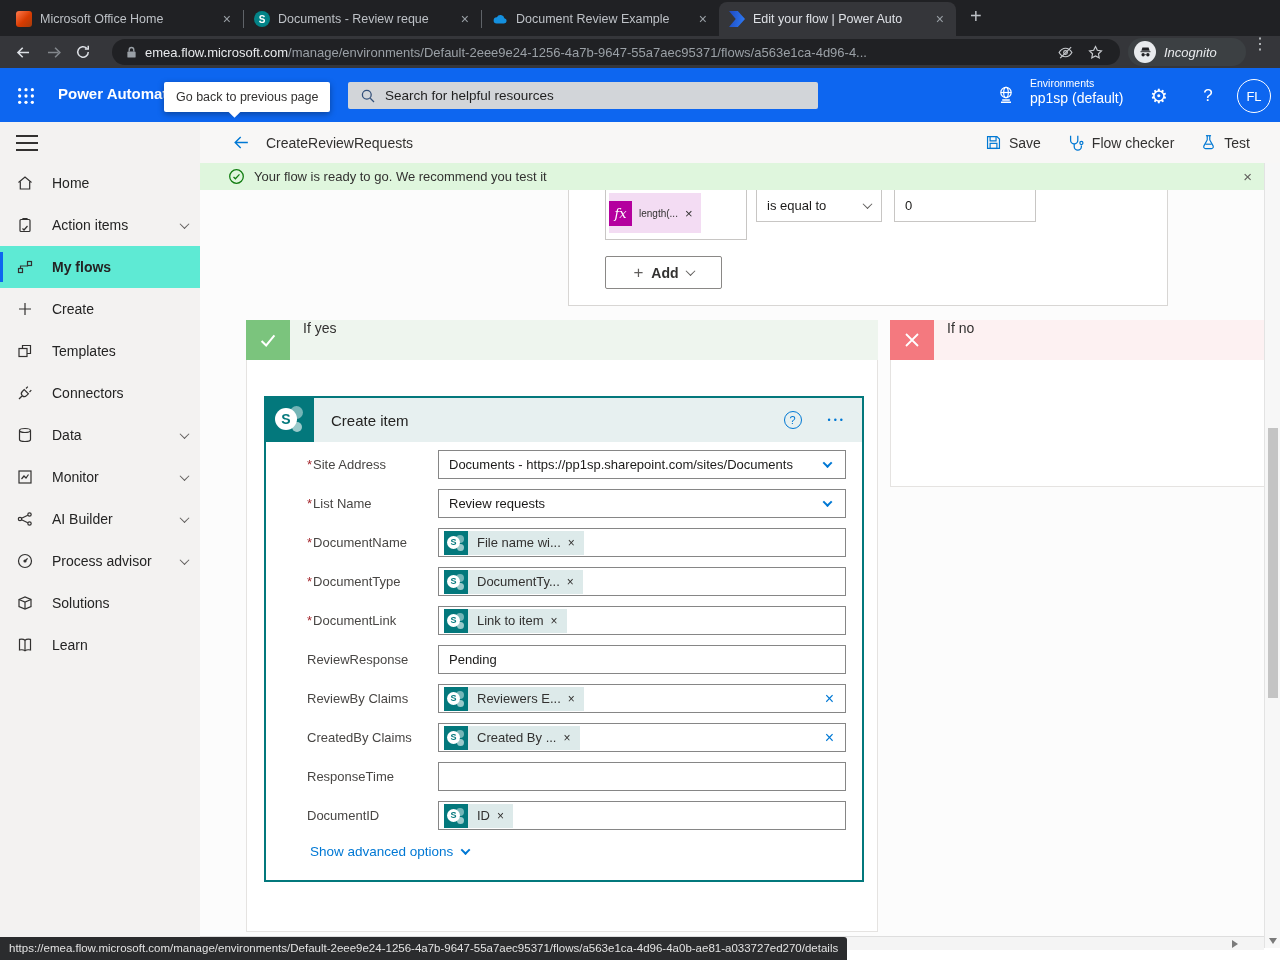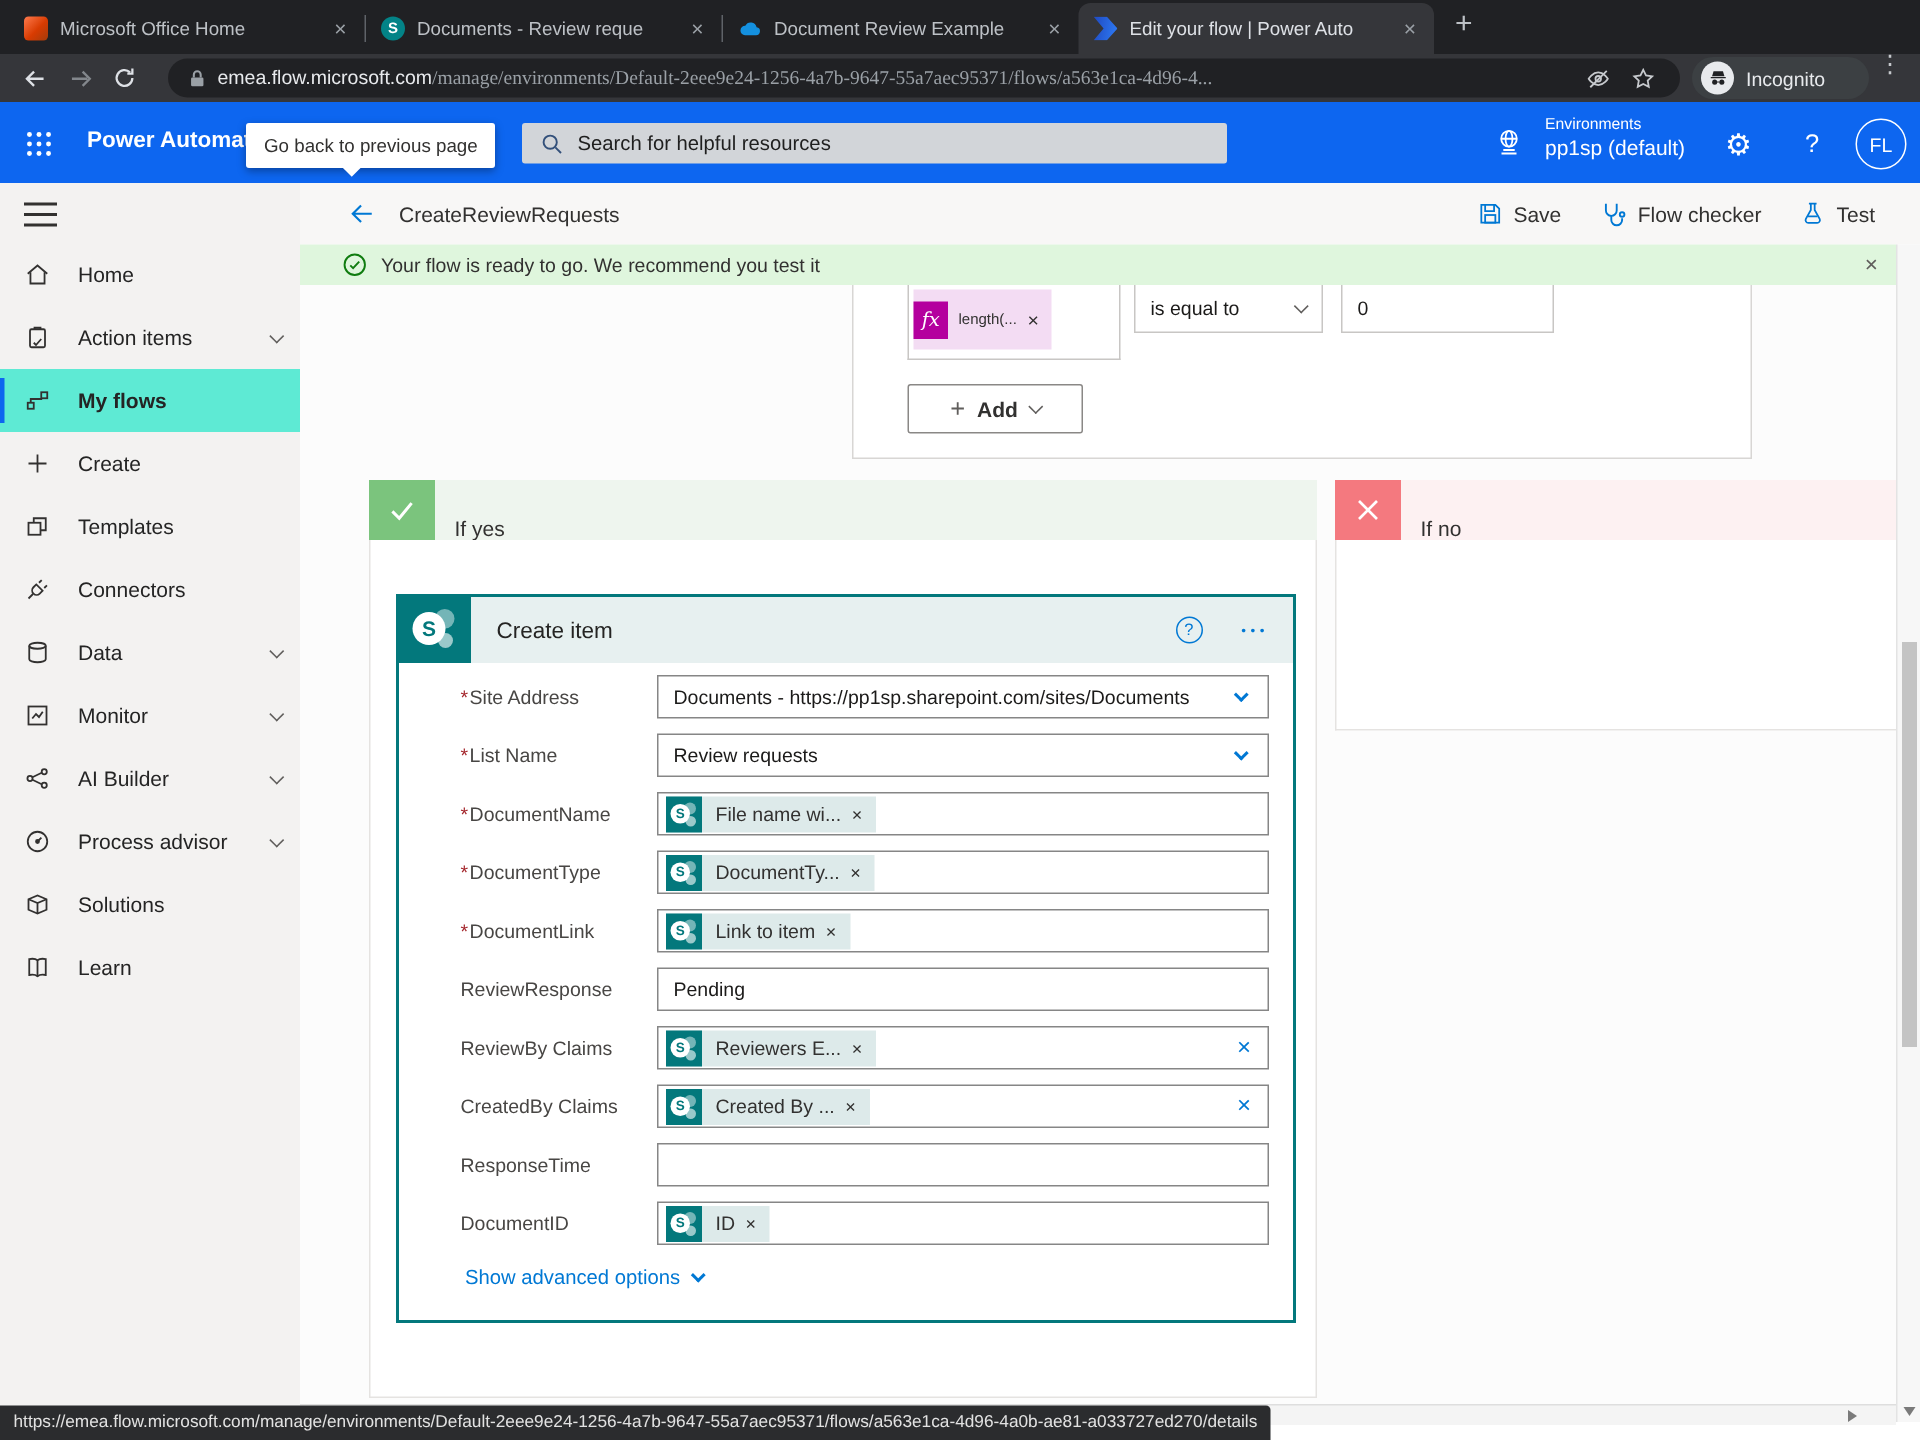--- a/index.html
+++ b/index.html
@@ -28,24 +28,24 @@
   .pa-fav { background:linear-gradient(100deg,#1f49c0,#2e7cf6);
             clip-path:polygon(0 0,55% 0,100% 50%,55% 100%,0 100%,42% 50%); }
   .navbar { position:absolute; left:0; top:36px; width:1280px; height:32px;
             background:#35363a; display:flex; align-items:center; padding:0 8px; }
   .nav-ic { width:30px; height:26px; display:flex; align-items:center; justify-content:center; }
   .omnibox { position:absolute; left:112px; top:39px; width:1008px; height:26px;
              border-radius:13px; background:#202124; display:flex; align-items:center;
              padding:0 10px 0 14px; }
   .url { font-size:13px; white-space:nowrap; overflow:hidden; margin-left:8px; flex:1; }
   .url .domain { color:#e8eaed; }
-  .url .path { color:#9aa0a6;font-family:Liberation Serif, serif; }
+  .url .path { color:#9aa0a6; }
   .incog { position:absolute; left:1128px; top:38px; height:28px; width:118px;
            background:#3c4043; border-radius:14px; display:flex; align-items:center;
-           gap:8px; padding:0 6px; color:#e8eaed; font-size:13px; }
+           gap:8px; padding:0 6px; color:#e8eaed; font-size:13px;font-style:italic; }
   .spy-circle { width:22px; height:22px; border-radius:50%; background:#e8eaed;
                 display:flex; align-items:center; justify-content:center; }
   .kebab { position:absolute; left:1252px; top:40px; color:#c6c9cd; font-size:15px;
            letter-spacing:0; line-height:8px; text-align:center; width:16px; }
   .kebab::before { content:'\22EE'; font-size:16px; }
 
   
   .pa-header { position:absolute; left:0; top:68px; width:1280px; height:54px;
                background:#0d66f0; color:#fff; }
   .app-name { position:absolute; left:58px; top:17px; font-size:15px; font-weight:bold; }
@@ -123,21 +123,21 @@
   .add-btn { position:absolute; left:36px; top:66px; width:117px; height:33px;
              border:1px solid #8a8886; background:#fff; border-radius:2px; display:flex;
              align-items:center; justify-content:center; gap:8px; font-size:14px; }
   .add-btn .plus { font-size:17px; color:#605e5c; font-weight:normal; }
   .add-btn .plus::before { content:'+'; }
   .add-btn b { font-weight:bold; color:#323130; }
 
   
   .branch-hdr { position:absolute; height:40px; display:flex; align-items:stretch; }
   .branch-sq { width:44px; display:flex; align-items:center; justify-content:center; flex:none; }
-  .branch-bar { flex:1; display:flex; align-items:flex-end; padding-left:13px; font-size:14px;
+  .branch-bar { flex:1; display:flex; align-items:flex-start; padding-left:13px; font-size:14px;
                 color:#323130; }
   .ifyes-hdr { left:46px; top:130px; width:632px; }
   .ifyes-hdr .branch-sq { background:#7bc47d; }
   .ifyes-hdr .branch-bar { background:#eef5ee; }
   .ifno-hdr { left:690px; top:130px; width:574px; }
   .ifno-hdr .branch-sq { background:#f4797f; }
   .ifno-hdr .branch-bar { background:#fdf1f2; }
   .ifyes-body { position:absolute; left:46px; top:170px; width:632px; height:572px;
                 background:#fff; border:1px solid #e5e3e1; border-top:none; }
   .ifno-body { position:absolute; left:690px; top:170px; width:574px; height:127px;

